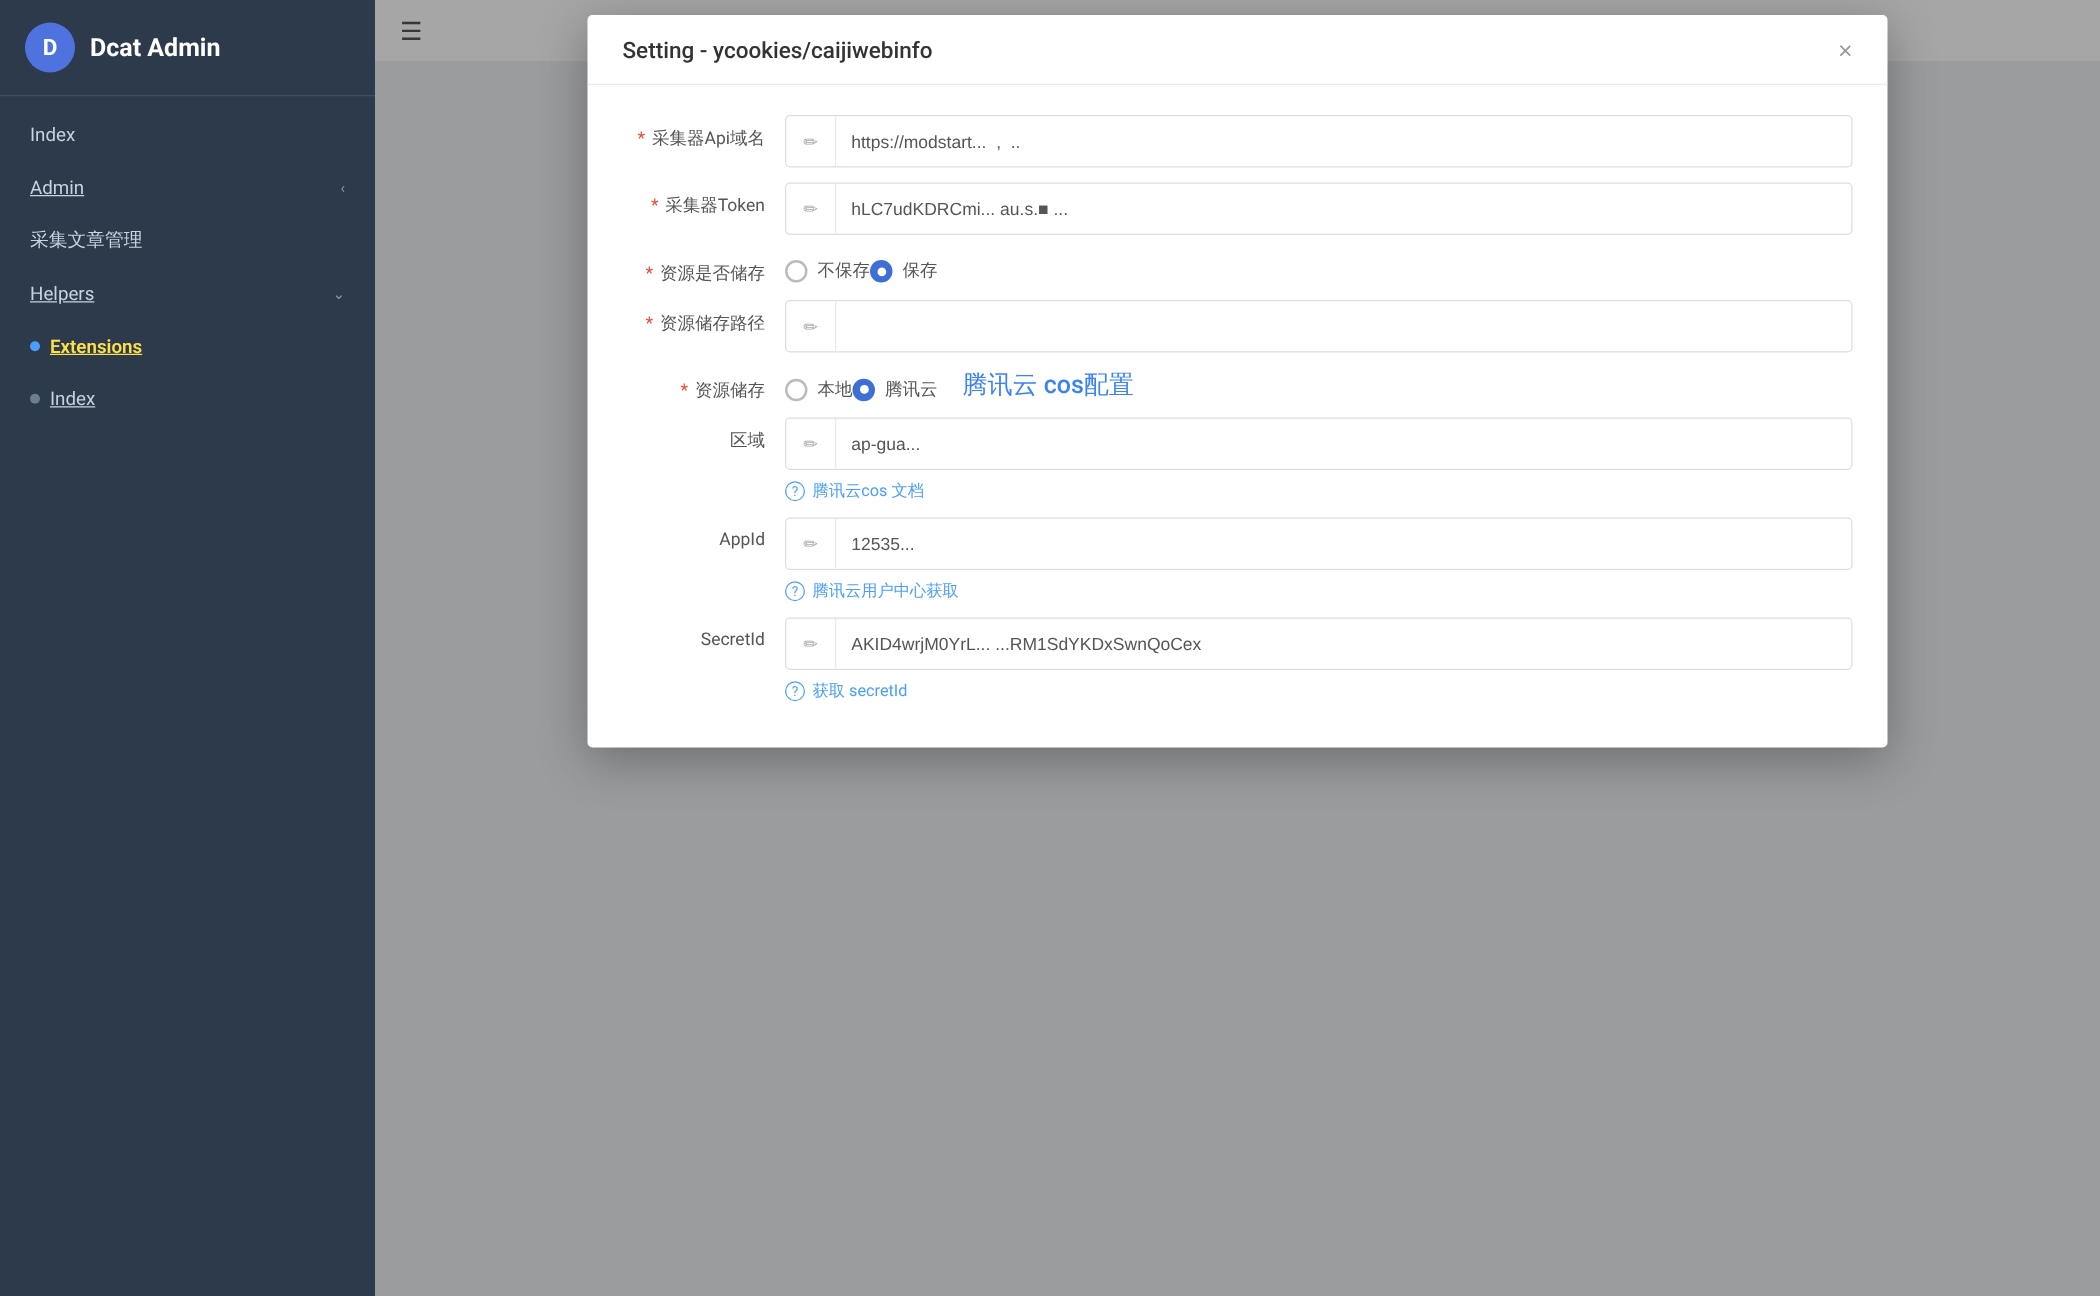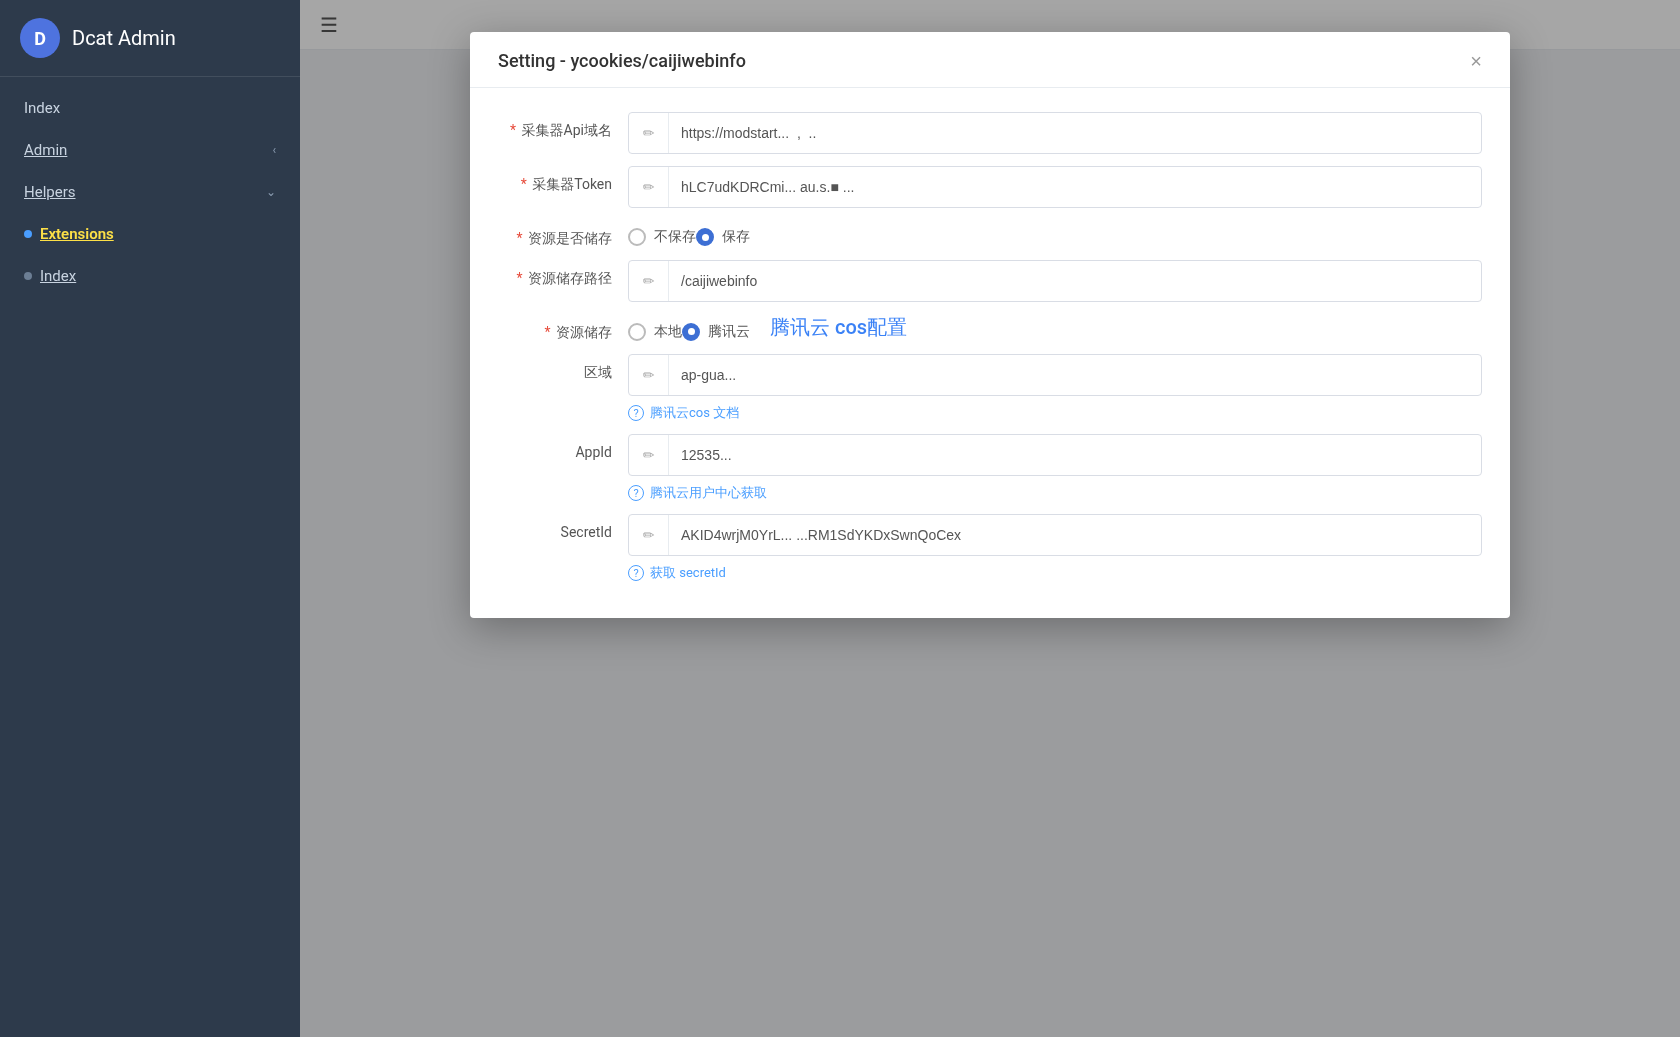--- a/index.html
+++ b/index.html
@@ -38,21 +38,21 @@
       justify-content: center;
       color: white;
       font-size: 18px;
       font-weight: bold;
       margin-right: 12px;
       flex-shrink: 0;
     }
     .sidebar-app-name {
       color: #ffffff;
       font-size: 20px;
-      font-weight: 400;
+      font-weight: 700;
     }
     .sidebar-nav {
       padding: 10px 0;
       text-align: right;
     }
     .nav-item {
       display: flex;
       align-items: center;
       justify-content: space-between;
       padding: 12px 24px;
@@ -111,21 +111,21 @@
       left: 0;
       right: 0;
       bottom: 0;
       background: rgba(0,0,0,0.35);
       z-index: 10;
     }
 
     
     .modal {
       position: absolute;
-      top: 32px;
+      top: 12px;
       left: 50%;
       transform: translateX(-50%);
       width: 1040px;
       max-height: 980px;
       background: #fff;
       border-radius: 4px;
       box-shadow: 0 10px 40px rgba(0,0,0,0.3);
       z-index: 20;
       overflow: hidden;
       display: flex;
@@ -297,20 +297,23 @@
     <div class="nav-item">
       <span>Index</span>
     </div>
     <div class="nav-item">
       <div class="nav-item-left">
         <span>Admin</span>
       </div>
       <span class="chevron">‹</span>
     </div>
     <div class="nav-item">
+      <span>采集文章管理</span>
+    </div>
+    <div class="nav-item">
       <div class="nav-item-left">
         <span>Helpers</span>
       </div>
       <span class="chevron">⌄</span>
     </div>
     <div class="nav-item active">
       <div class="nav-item-left">
         <div class="nav-dot"></div>
         <span>Extensions</span>
       </div>
@@ -384,21 +387,20 @@
       </div>
 
       <div class="form-row">
         <div class="form-label">
           <span class="required">*</span>
           <span>资源储存路径</span>
         </div>
         <div class="form-content">
           <div class="input-wrapper">
             <div class="input-icon">✏</div>
-            <input class="form-input" value="/caijiwebinfo" readonly="" style="">
           </div>
         </div>
       </div>
 
       <div class="form-row">
         <div class="form-label">
           <span class="required">*</span>
           <span>资源储存</span>
         </div>
         <div class="form-content" style="display:flex;align-items:center;flex-wrap:wrap;">

